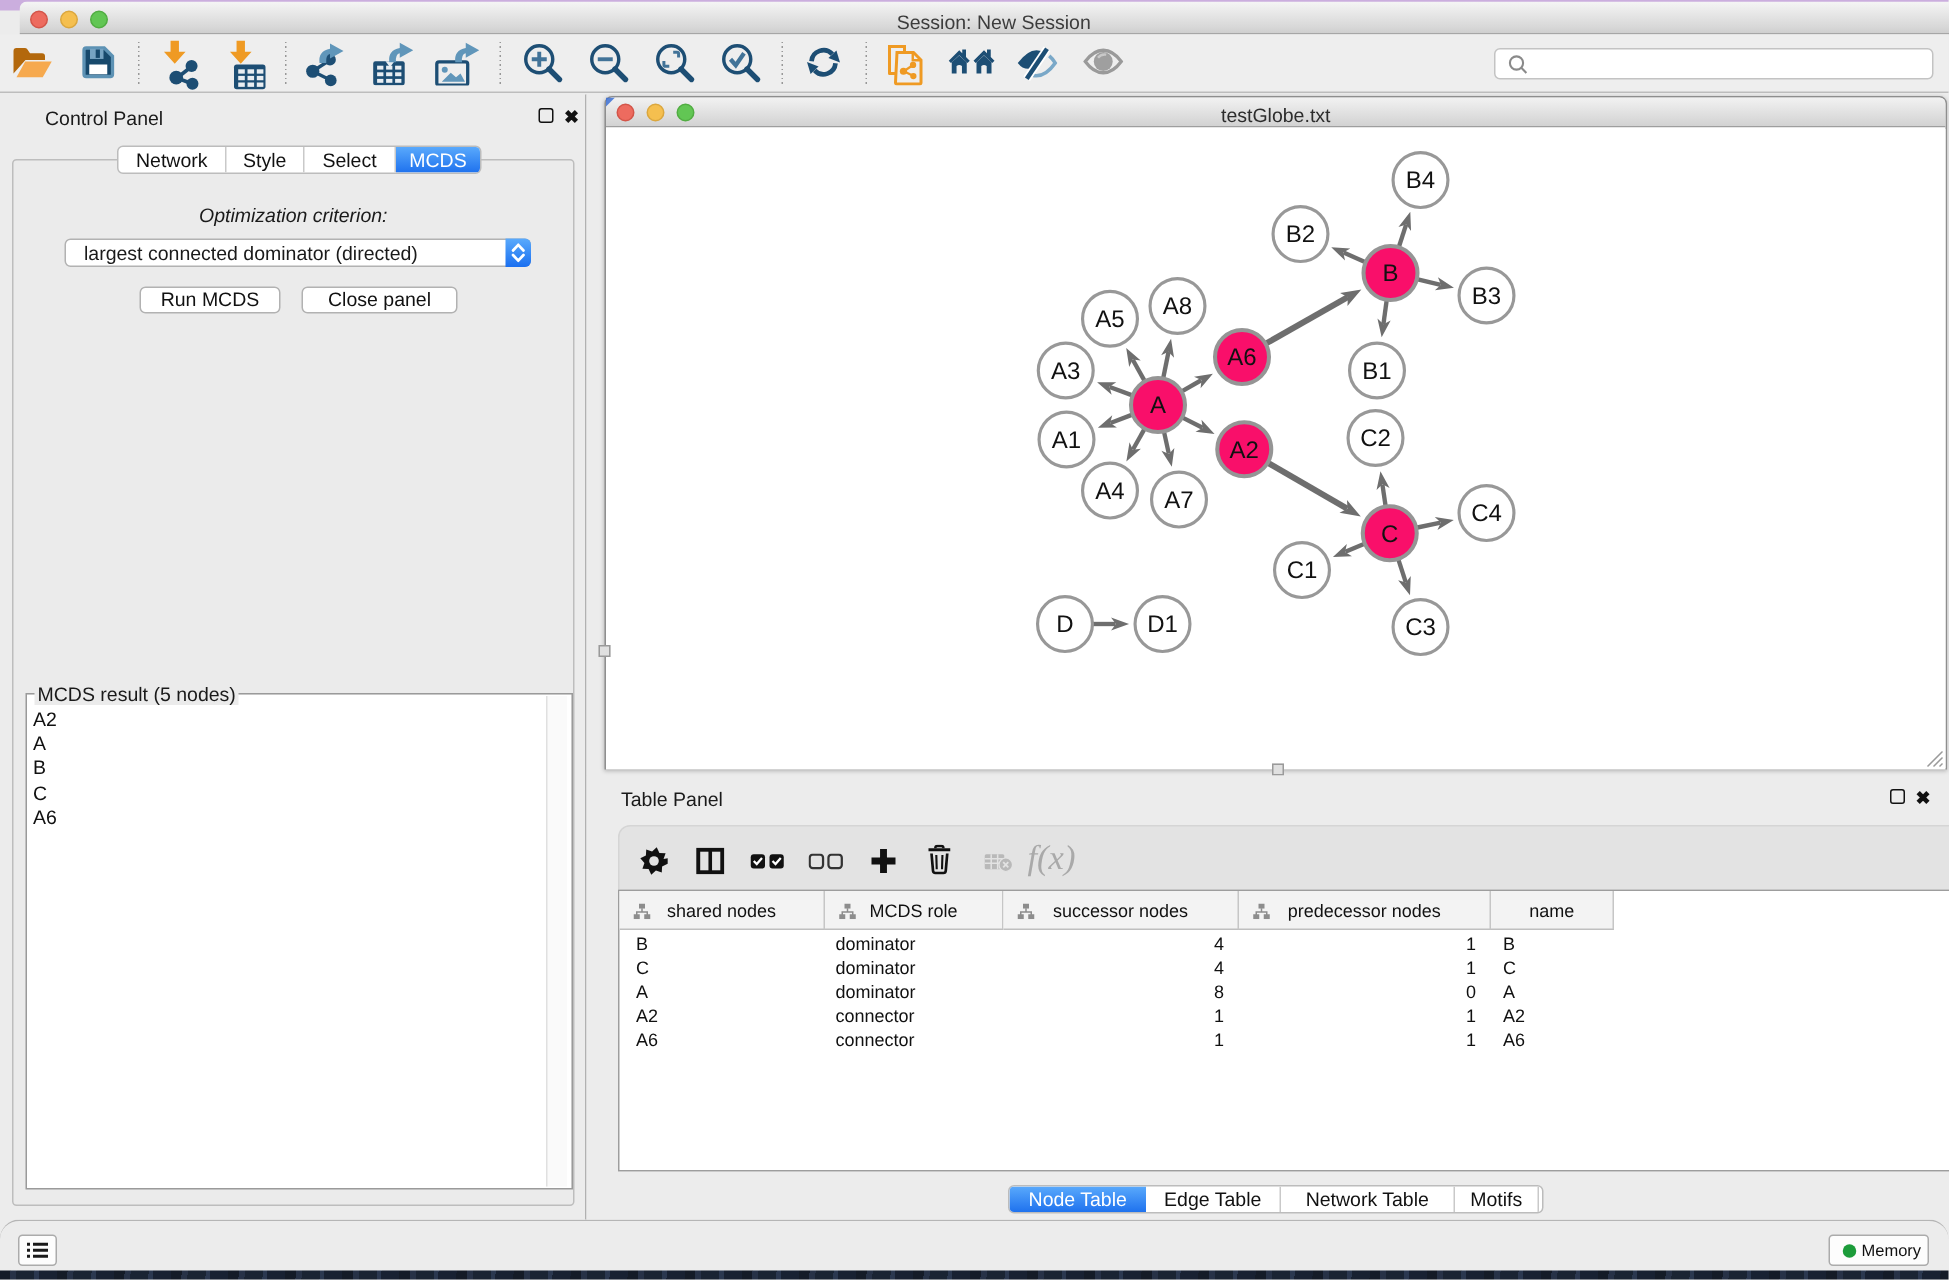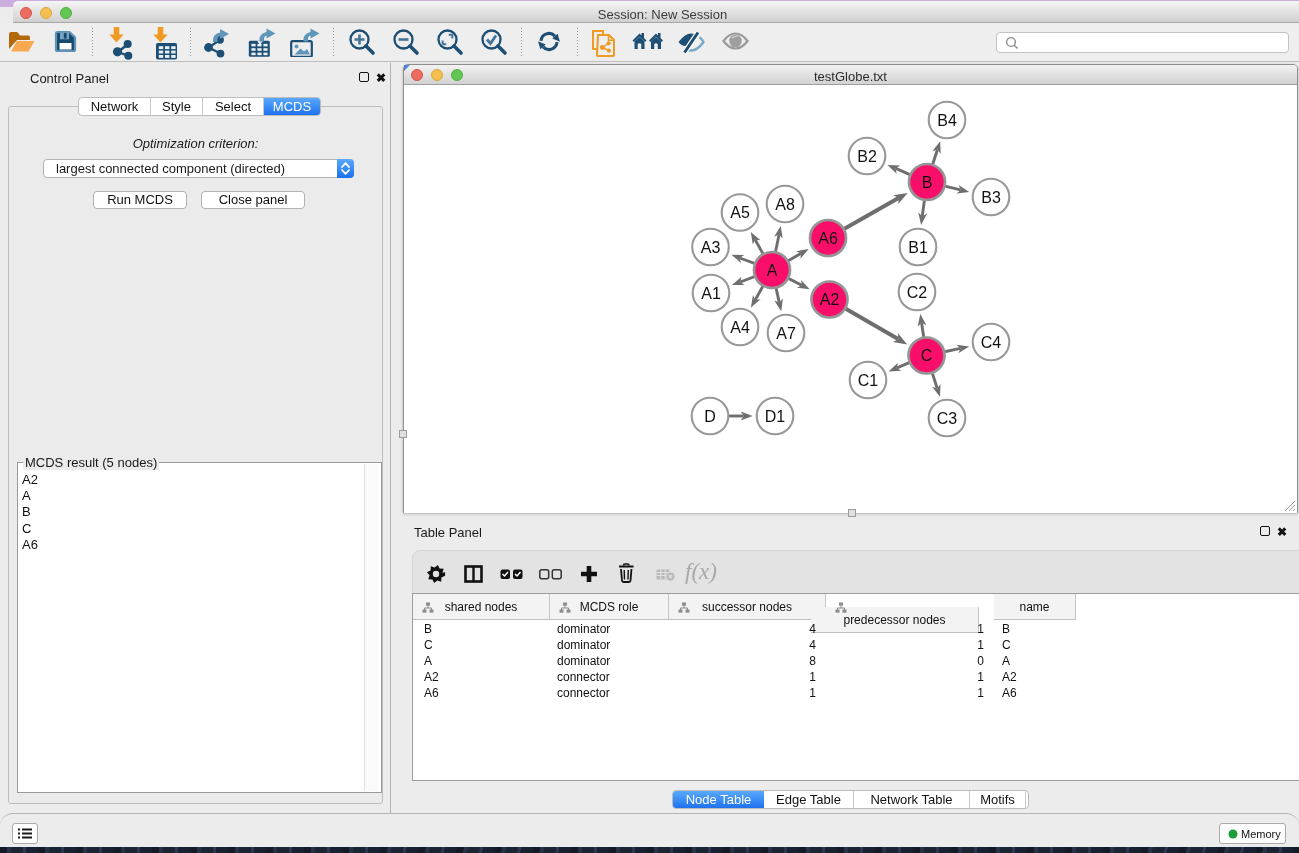--- a/index.html
+++ b/index.html
@@ -245,21 +245,21 @@
     <div class="winbtn-x" style="left:376px; top:8px;">✖</div>
     <div id="cp-inner" class="abs"></div>
     <div id="cp-tabs" class="abs">
       <div class="seg" style="width:72px">Network</div>
       <div class="seg" style="width:52px">Style</div>
       <div class="seg" style="width:61px">Select</div>
       <div class="seg sel" style="width:56px">MCDS</div>
     </div>
     <div id="opt-label" class="abs">Optimization criterion:</div>
     <div id="combo" class="abs"></div>
-    <div id="combo-text" class="abs">largest connected component (directed)</div>
+    <div id="combo-text" class="abs">largest connected dominator (directed)</div>
     <div id="combo-btn" class="abs">
       <svg width="17" height="19" viewBox="0 0 17 19">
         <path d="M5 8 L8.5 4.2 L12 8" fill="none" stroke="#fff" stroke-width="1.8" stroke-linecap="round" stroke-linejoin="round"></path>
         <path d="M5 11 L8.5 14.8 L12 11" fill="none" stroke="#fff" stroke-width="1.8" stroke-linecap="round" stroke-linejoin="round"></path>
       </svg>
     </div>
     <div class="pushbtn" style="left:93px; top:128px; width:94px;">Run MCDS</div>
     <div class="pushbtn" style="left:201px; top:128px; width:104px;">Close panel</div>
     <div id="mcds-list" class="abs">
       <div style="height:9px"></div>
@@ -454,21 +454,21 @@
         </svg>
       <div class="th" style="left:256px;width:157px;">successor nodes</div>
         <svg width="12" height="11" viewBox="0 0 12 11" style="position:absolute;left:265px;top:8px">
           <g fill="none" stroke="#8d8d8d" stroke-width="1">
             <path d="M6 3.5 V6 M2.5 8.5 V6 H9.5 V8.5"></path>
           </g>
           <rect x="4" y="0.5" width="4" height="3.2" fill="#8d8d8d"></rect>
           <rect x="0.5" y="7.5" width="4" height="3.2" fill="#8d8d8d"></rect>
           <rect x="7.5" y="7.5" width="4" height="3.2" fill="#8d8d8d"></rect>
         </svg>
-      <div class="th" style="left:398px;width:168px;margin-top:13px;">predecessor nodes</div>
+      <div class="th" style="left:413px;width:168px;">predecessor nodes</div>
         <svg width="12" height="11" viewBox="0 0 12 11" style="position:absolute;left:422px;top:8px">
           <g fill="none" stroke="#8d8d8d" stroke-width="1">
             <path d="M6 3.5 V6 M2.5 8.5 V6 H9.5 V8.5"></path>
           </g>
           <rect x="4" y="0.5" width="4" height="3.2" fill="#8d8d8d"></rect>
           <rect x="0.5" y="7.5" width="4" height="3.2" fill="#8d8d8d"></rect>
           <rect x="7.5" y="7.5" width="4" height="3.2" fill="#8d8d8d"></rect>
         </svg>
       <div class="th" style="left:581px;width:82px;">name</div>
       <div class="td" style="left:11px;top:27px;">B</div>

